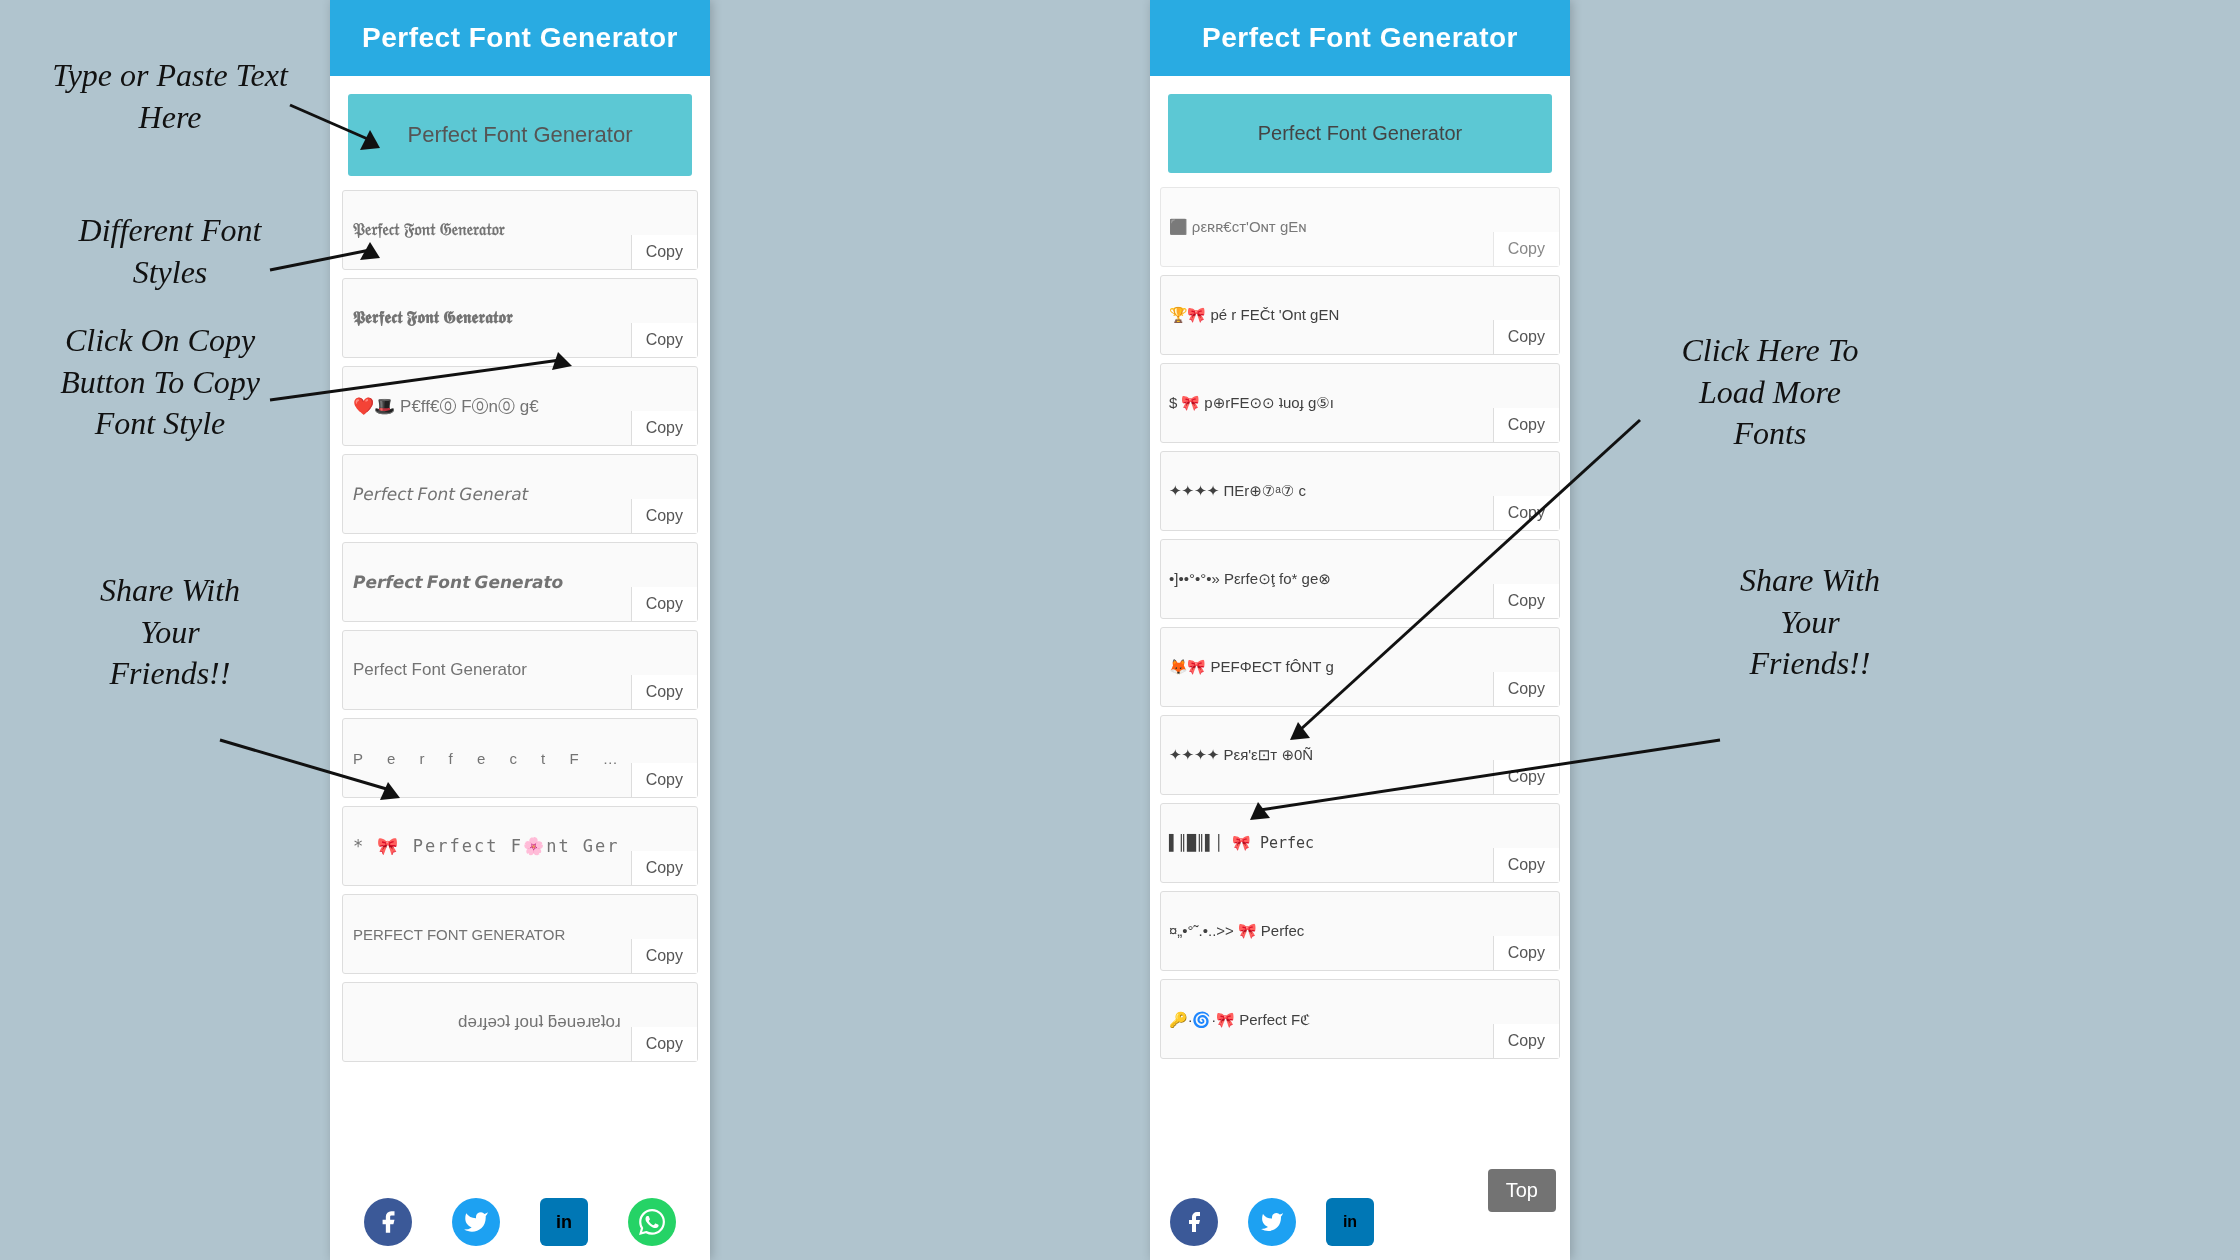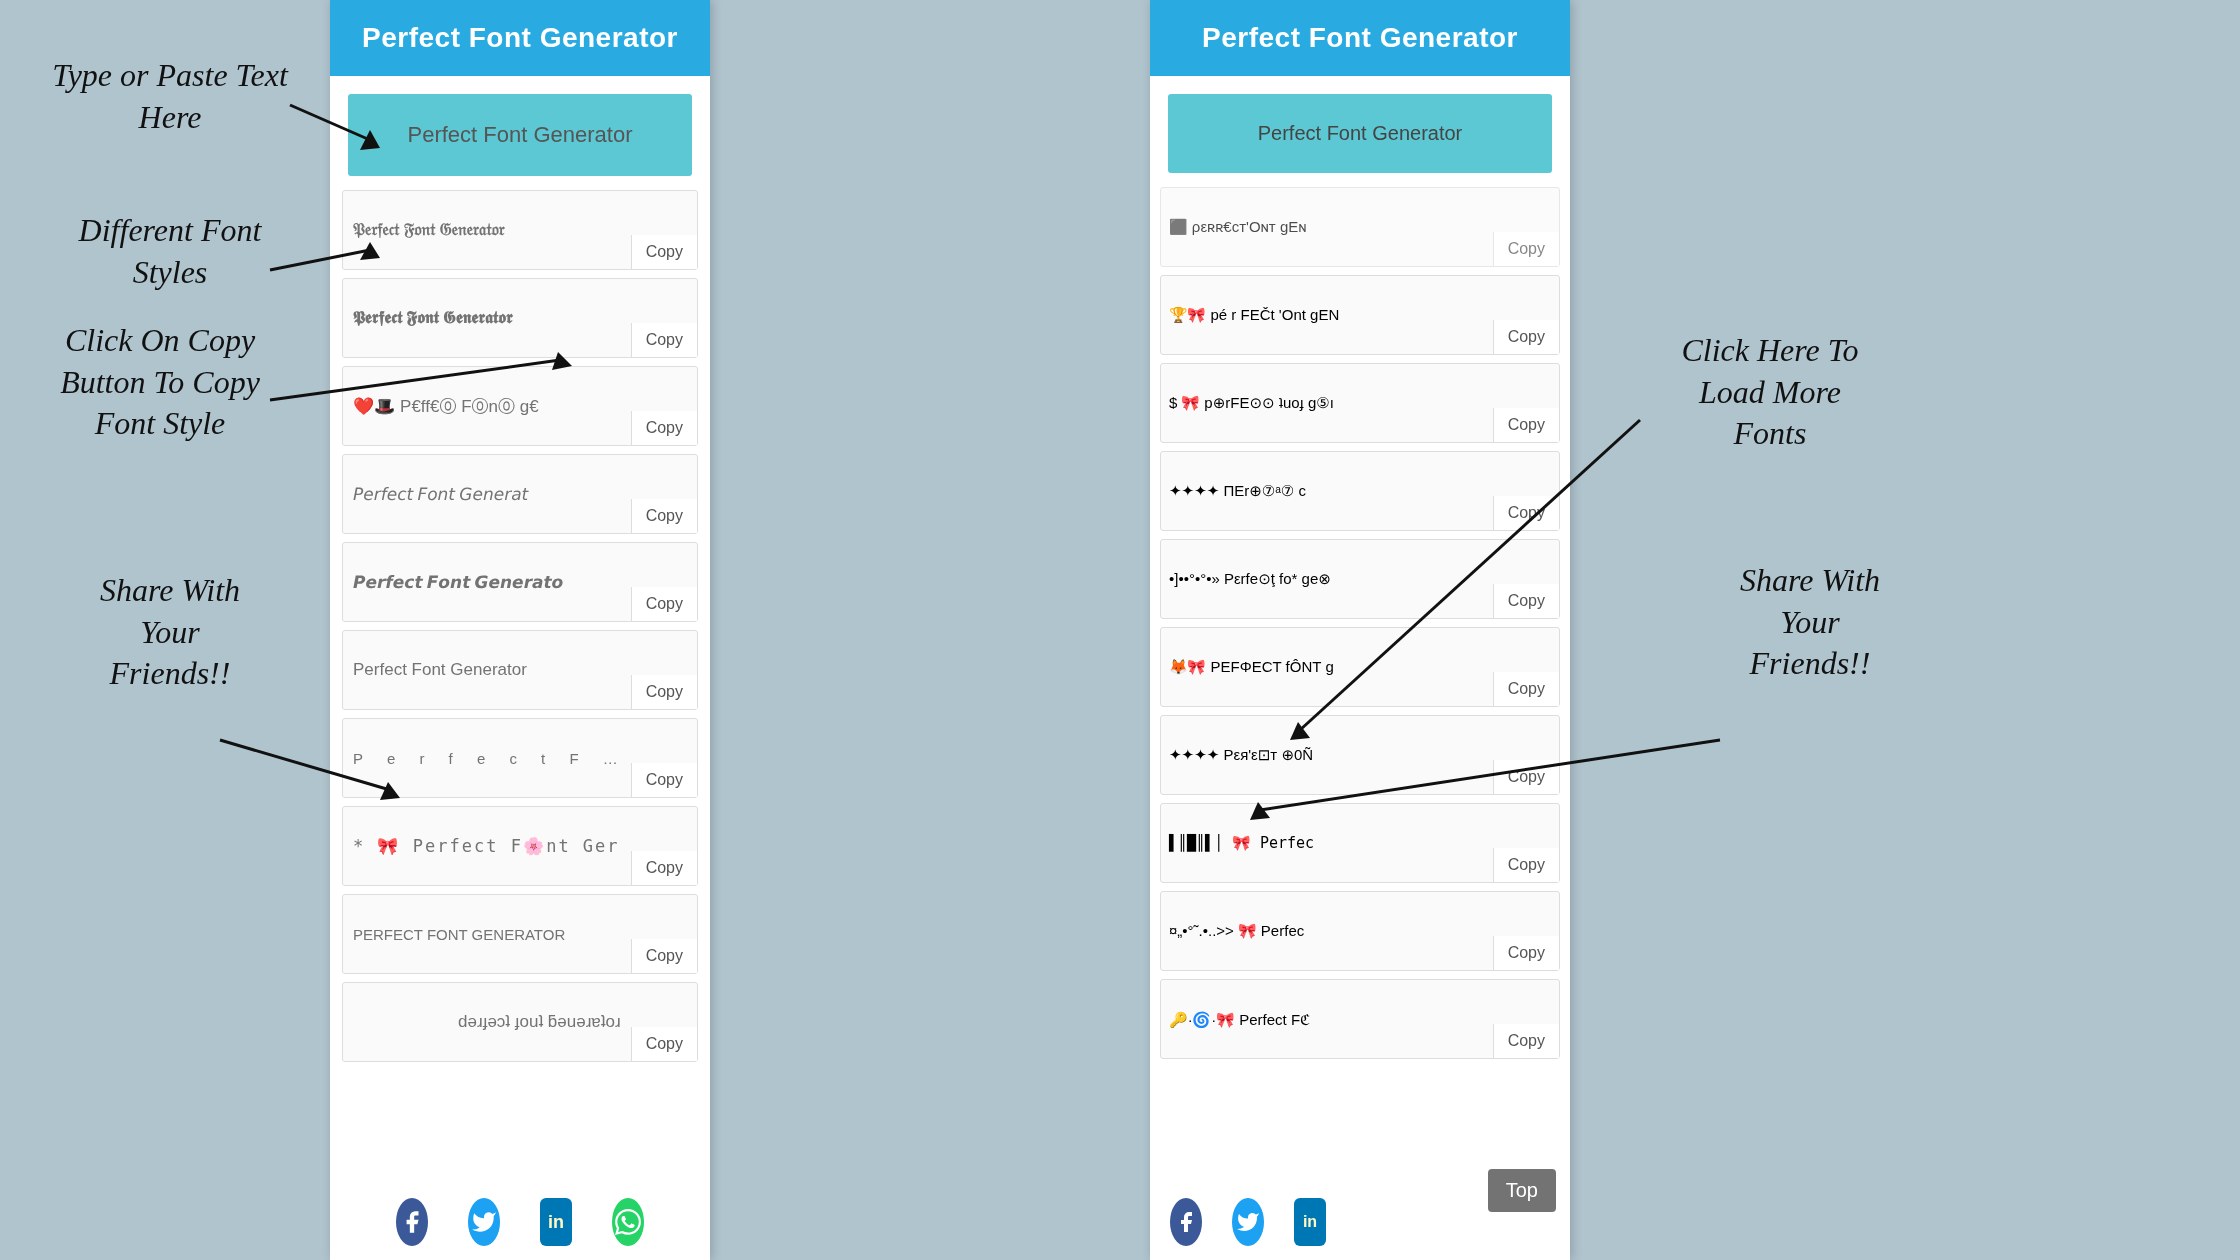--- a/index.html
+++ b/index.html
@@ -102,29 +102,29 @@
     .social-row {
       display: flex;
       justify-content: center;
       align-items: center;
       gap: 40px;
       padding: 18px 0 14px 0;
       margin-top: auto;
     }
 
     .social-icon {
-      width: 32px;
+      width: 48px;
       height: 48px;
       border-radius: 50%;
       display: flex;
       align-items: center;
       justify-content: center;
       font-size: 26px;
       cursor: pointer;
-      color: #fef9c3;
+      color: #000000;
       font-weight: bold;
     }
     .fb { background: #3b5998; }
     .tw { background: #1da1f2; }
     .li { background: #0077b5; }
     .wa { background: #25d366; }
 
     
     .right-panel {
       position: absolute;
@@ -172,21 +172,21 @@
       border: 1px solid #ddd;
       margin: 4px 10px;
       border-radius: 3px;
       min-height: 52px;
       background: #fafafa;
     }
     .right-font-text {
       flex: 1;
       padding: 6px 8px;
       font-size: 15px;
-      color: #000000;
+      color: #404040;
       overflow: hidden;
       white-space: nowrap;
       text-overflow: ellipsis;
     }
 
     
     .fraktur { font-family: 'Times New Roman', serif; font-weight: bold; }
     .bold-fraktur { font-weight: 900; font-family: Georgia, serif; }
     .spaced { letter-spacing: 10px; font-size: 15px; }
     .italic-style { font-style: italic; font-family: Georgia, serif; }

